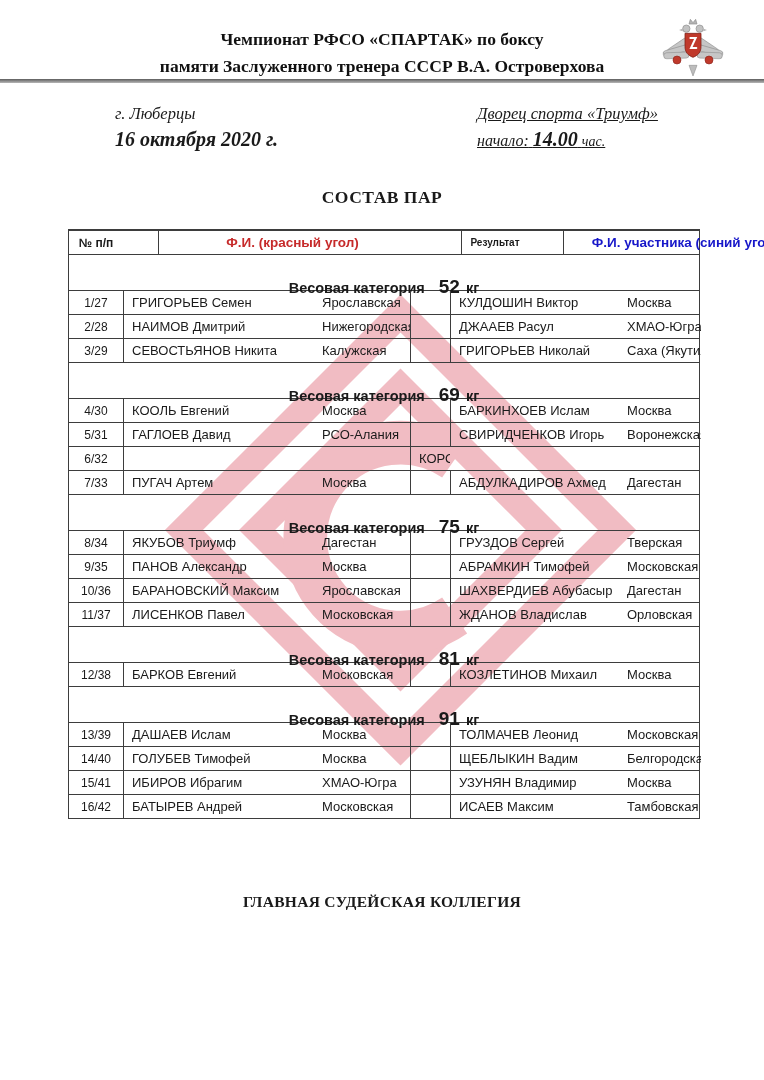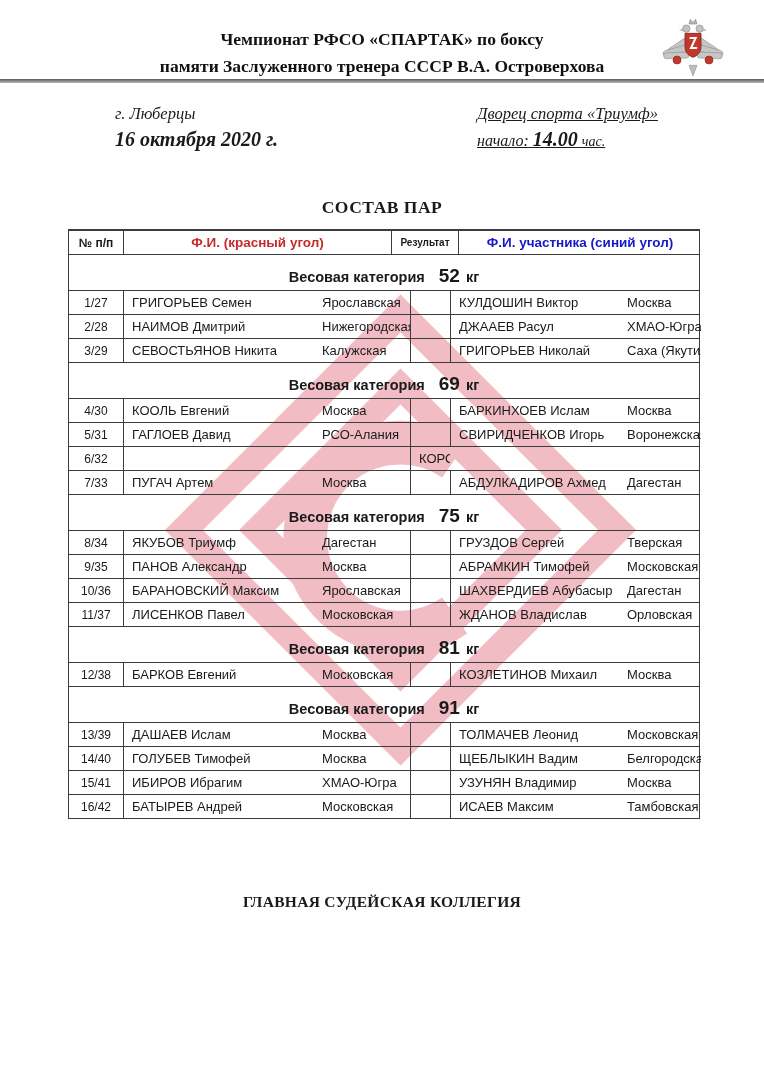--- a/index.html
+++ b/index.html
@@ -36,48 +36,48 @@
     font-family:"Liberation Serif", serif;}
   .event-left{position:absolute;left:115px;top:0;}
   .event-right{position:absolute;left:477px;top:0;text-decoration:underline;}
   .ev-line1{font-style:italic;font-size:16.5px;line-height:22px;}
   .ev-date{font-style:italic;font-weight:bold;font-size:20px;line-height:28px;}
   .ev-start{font-style:italic;font-size:16px;line-height:28px;}
   .ev-start .time{font-weight:bold;font-size:20px;}
   .ev-start .suffix{font-size:14px;}
   
   .list-title{
-    position:absolute;top:197px;left:0;width:764px;text-align:center;
+    position:absolute;top:187px;left:0;width:764px;text-align:center;
     font-family:"Liberation Serif", serif;font-weight:bold;font-size:17.5px;
     letter-spacing:.5px;
   }
   
   .watermark{position:absolute;top:290px;left:163px;width:475px;height:480px;opacity:.36;z-index:0;}
   
   .pairing-table{
     position:absolute;top:229px;left:68px;width:632px;z-index:1;
     border:1px solid var(--border);border-top-width:2px;
     box-sizing:border-box;background:transparent;
   }
   .thead{
     display:grid;grid-template-columns:54px 268px 67px 243px;
-    height:23px;box-sizing:border-box;
+    height:23px;box-sizing:border-box;gap:35px;
   }
   .thead>div{
     display:flex;align-items:center;justify-content:center;
     font-weight:bold;box-sizing:border-box;
   }
   .th-num{font-size:12px;}
   .th-red{color:var(--red);font-size:13.5px;border-left:1px solid var(--border);}
   .th-result{font-size:10px;border-left:1px solid var(--border);}
   .th-blue{color:var(--blue);font-size:13.5px;border-left:1px solid var(--border);}
   .band{
     height:36px;box-sizing:border-box;border-top:1px solid var(--border);
     display:flex;justify-content:center;align-items:baseline;
-    padding-top:10px;font-weight:bold;
+    padding-top:21px;font-weight:bold;
   }
   .band .lbl{font-size:14.5px;}
   .band .wgt{font-size:19px;margin-left:14px;}
   .band .unit{font-size:14.5px;margin-left:6px;}
   .row{
     display:grid;grid-template-columns:54px 287px 40px 251px;
     height:24px;box-sizing:border-box;border-top:1px solid var(--border);
   }
   .row>div{box-sizing:border-box;display:flex;align-items:center;overflow:hidden;}
   .cell-num{justify-content:center;font-size:12px;}

